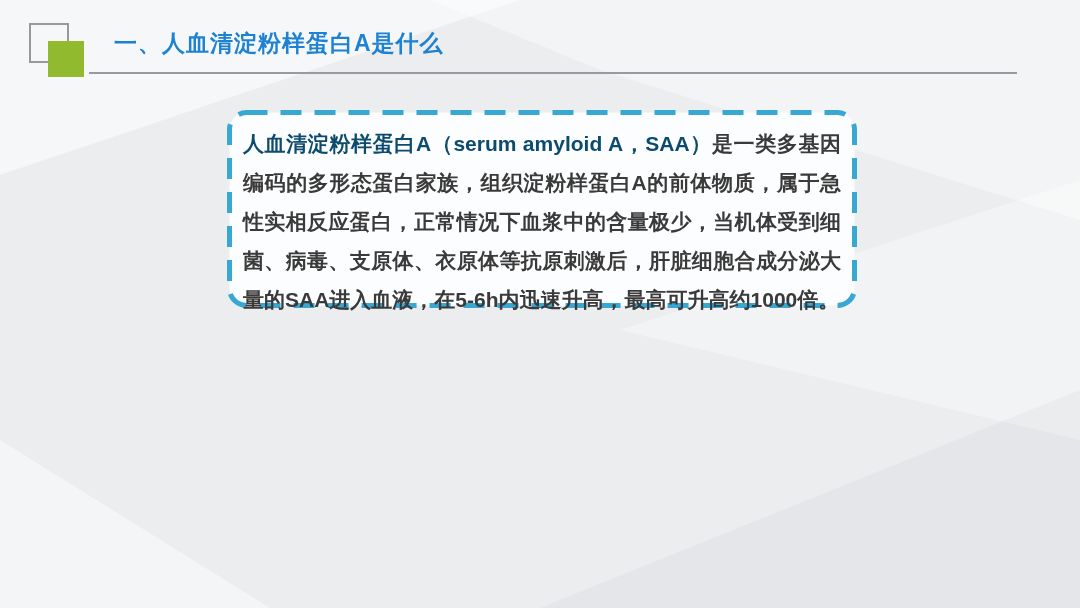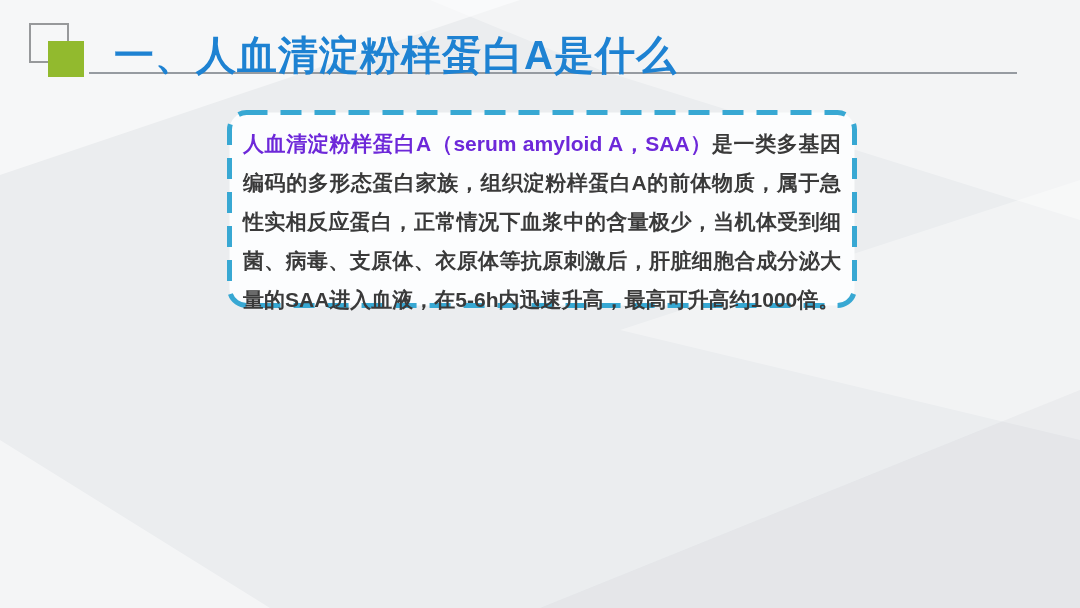--- a/index.html
+++ b/index.html
@@ -26,38 +26,38 @@
   .sq-green{
     position:absolute;left:48px;top:41px;width:36px;height:36px;
     background:#92ba2e;
   }
   .divider{
     position:absolute;left:89px;top:72px;width:928px;height:2px;
     background:#969ba1;
   }
   .title{
     position:absolute;left:114px;top:28px;margin:0;
-    font-size:40px;font-weight:bold;color:#1e82d2;letter-spacing:1px;
+    font-size:23px;font-weight:bold;color:#1e82d2;letter-spacing:1px;
     white-space:nowrap;
   }
 
   
   .tbox{position:absolute;left:227px;width:630px;}
   .box1{top:110px;height:198px;}
   .box2{top:357px;height:149px;}
   .border-svg{position:absolute;left:0;top:0;}
   .border-svg rect{fill:#fcfdfe;}
   .boxtext{
     position:relative;margin:0;
     font-size:21px;line-height:39px;font-weight:600;color:#3a3a3a;
     text-align:justify;
   }
   .box1 .boxtext{padding:14px 16px 0 16px;}
   .box2 .boxtext{padding:24px 16px 0 16px;}
-  .blue{color:#6d28d9;font-weight:700;}
+  .blue{color:#0c4a6e;font-weight:700;}
 </style>
 </head>
 <body>
 
 <div class="slide">
 
   <div class="bgshape bg1"></div>
   <div class="bgshape bg2"></div>
   <div class="bgshape bg3"></div>
   <div class="bgshape bg4"></div>

